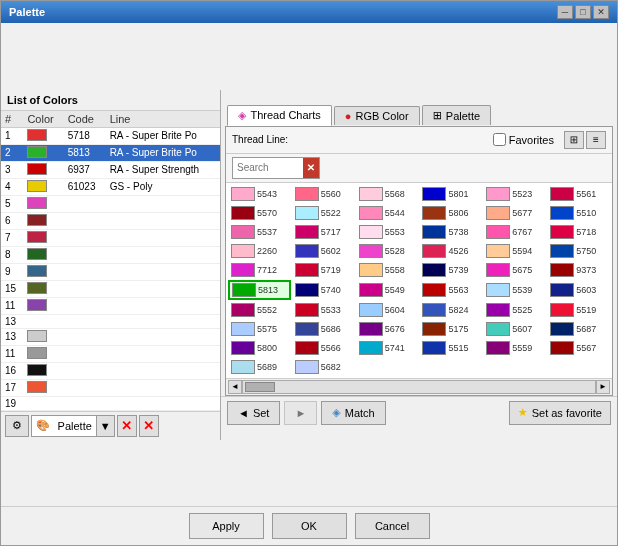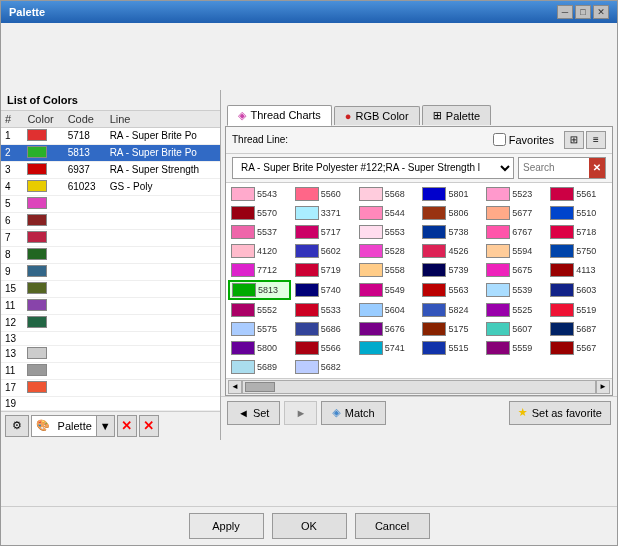--- a/index.html
+++ b/index.html
@@ -469,47 +469,47 @@
   </tr>
               <tr class="color-row">
     <td>11</td>
     <td>
       <span class="color-swatch" style="background:#8844aa;"></span>
     </td>
     <td></td>
     <td></td>
   </tr>
               <tr class="color-row">
-    <td>12</td>
-    <td>
-      <span class="color-swatch" style="background:#226644;"></span>
-    </td>
-    <td></td>
-    <td></td>
-  </tr>
-              <tr class="color-row">
     <td>13</td>
     <td>
       
     </td>
     <td></td>
     <td></td>
   </tr>
               <tr class="color-row">
     <td>13</td>
     <td>
       <span class="color-swatch" style="background:#cccccc;"></span>
     </td>
     <td></td>
     <td></td>
   </tr>
               <tr class="color-row">
     <td>11</td>
     <td>
       <span class="color-swatch" style="background:#999999;"></span>
+    </td>
+    <td></td>
+    <td></td>
+  </tr>
+              <tr class="color-row">
+    <td>16</td>
+    <td>
+      <span class="color-swatch" style="background:#111111;"></span>
     </td>
     <td></td>
     <td></td>
   </tr>
               <tr class="color-row">
     <td>17</td>
     <td>
       <span class="color-swatch" style="background:#ee5533;"></span>
     </td>
     <td></td>
@@ -570,23 +570,20 @@
             <input type="checkbox" style="">
             <label>Favorites</label>
           </div>
           <div class="view-icons">
             <button class="view-icon-btn">⊞</button>
             <button class="view-icon-btn">≡</button>
           </div>
         </div>
 
         <div class="thread-line-select-row">
-          <select class="thread-select">
-            <option>RA - Super Brite Polyester #122;RA - Super Strength l</option>
-          </select>
           <div class="search-box">
             <input type="text" placeholder="Search" style="">
             <button class="clear-btn">✕</button>
           </div>
         </div>
 
         <div class="color-grid-container">
           <div class="color-grid" id="color-grid">
           <div class="grid-cell">
     <span class="grid-swatch" style="background:#ffaacc;"></span>
@@ -611,21 +608,21 @@
               <div class="grid-cell">
     <span class="grid-swatch" style="background:#cc0044;"></span>
     <span class="grid-num">5561</span>
   </div>
               <div class="grid-cell">
     <span class="grid-swatch" style="background:#990011;"></span>
     <span class="grid-num">5570</span>
   </div>
               <div class="grid-cell">
     <span class="grid-swatch" style="background:#aaeeff;"></span>
-    <span class="grid-num">3371</span>
+    <span class="grid-num">5522</span>
   </div>
               <div class="grid-cell">
     <span class="grid-swatch" style="background:#ff88bb;"></span>
     <span class="grid-num">5544</span>
   </div>
               <div class="grid-cell">
     <span class="grid-swatch" style="background:#993311;"></span>
     <span class="grid-num">5806</span>
   </div>
               <div class="grid-cell">
@@ -655,21 +652,21 @@
               <div class="grid-cell">
     <span class="grid-swatch" style="background:#ff55aa;"></span>
     <span class="grid-num">6767</span>
   </div>
               <div class="grid-cell">
     <span class="grid-swatch" style="background:#dd0044;"></span>
     <span class="grid-num">5718</span>
   </div>
               <div class="grid-cell">
     <span class="grid-swatch" style="background:#ffbbcc;"></span>
-    <span class="grid-num">4120</span>
+    <span class="grid-num">2260</span>
   </div>
               <div class="grid-cell">
     <span class="grid-swatch" style="background:#3333bb;"></span>
     <span class="grid-num">5602</span>
   </div>
               <div class="grid-cell">
     <span class="grid-swatch" style="background:#ee44cc;"></span>
     <span class="grid-num">5528</span>
   </div>
               <div class="grid-cell">
@@ -699,21 +696,21 @@
               <div class="grid-cell">
     <span class="grid-swatch" style="background:#000055;"></span>
     <span class="grid-num">5739</span>
   </div>
               <div class="grid-cell">
     <span class="grid-swatch" style="background:#ee22bb;"></span>
     <span class="grid-num">5675</span>
   </div>
               <div class="grid-cell">
     <span class="grid-swatch" style="background:#990000;"></span>
-    <span class="grid-num">4113</span>
+    <span class="grid-num">9373</span>
   </div>
               <div class="grid-cell highlighted">
     <span class="grid-swatch" style="background:#00aa00;"></span>
     <span class="grid-num">5813</span>
   </div>
               <div class="grid-cell">
     <span class="grid-swatch" style="background:#000077;"></span>
     <span class="grid-num">5740</span>
   </div>
               <div class="grid-cell">

